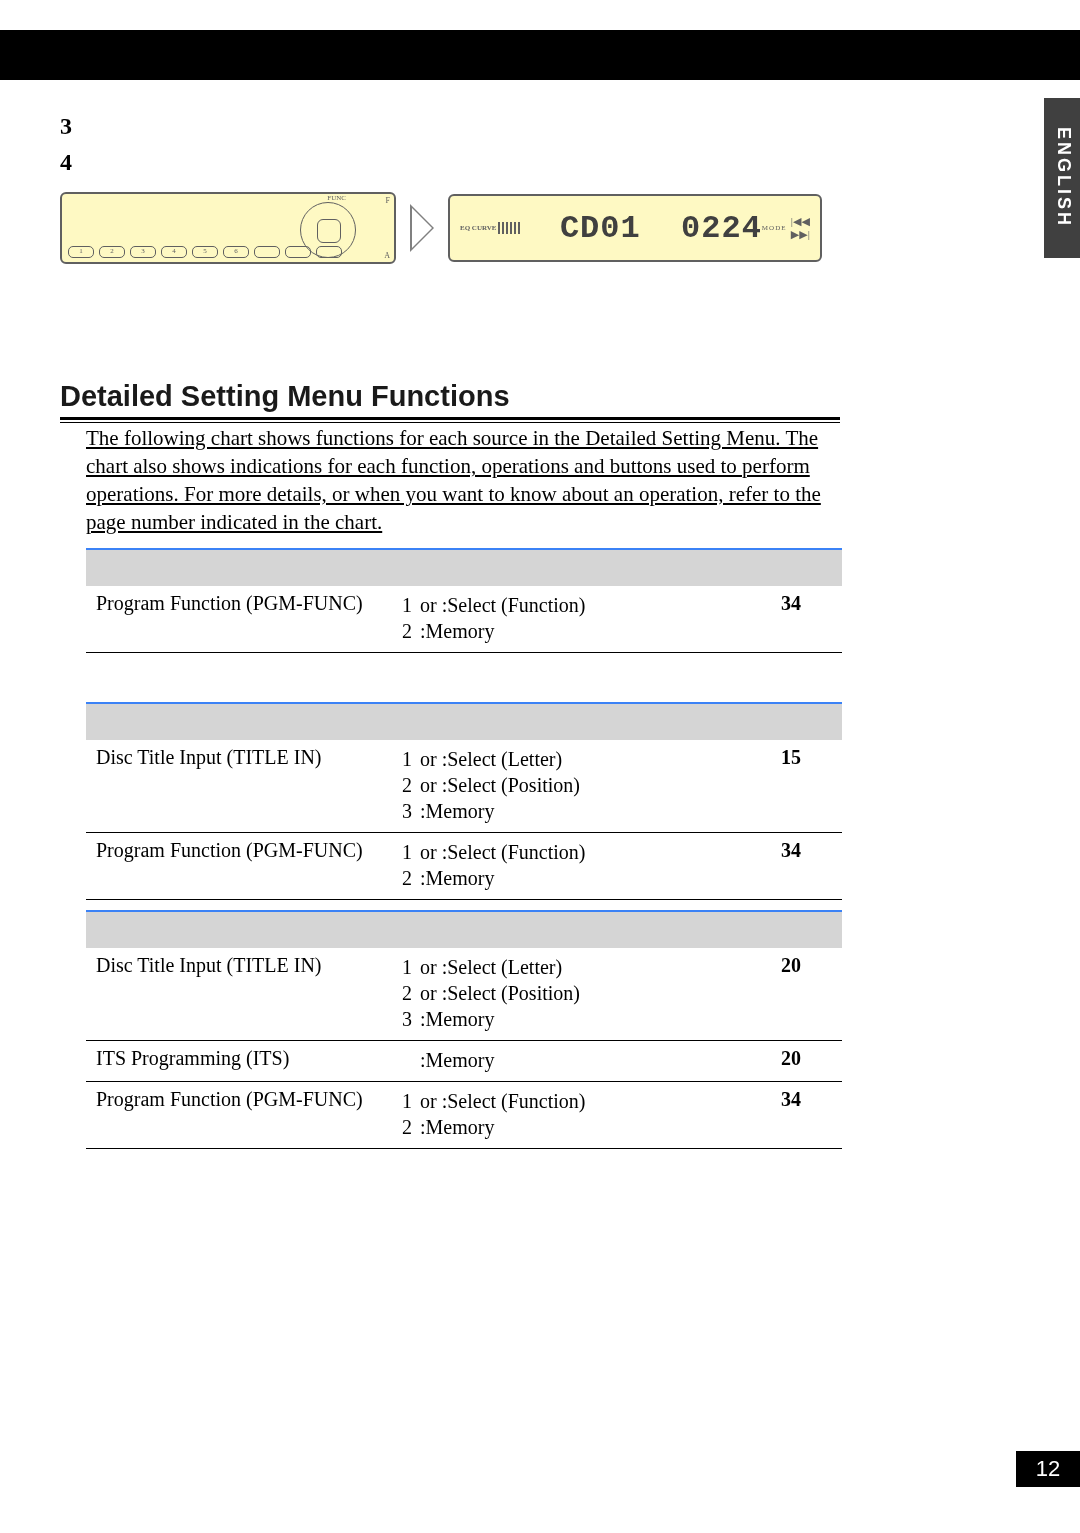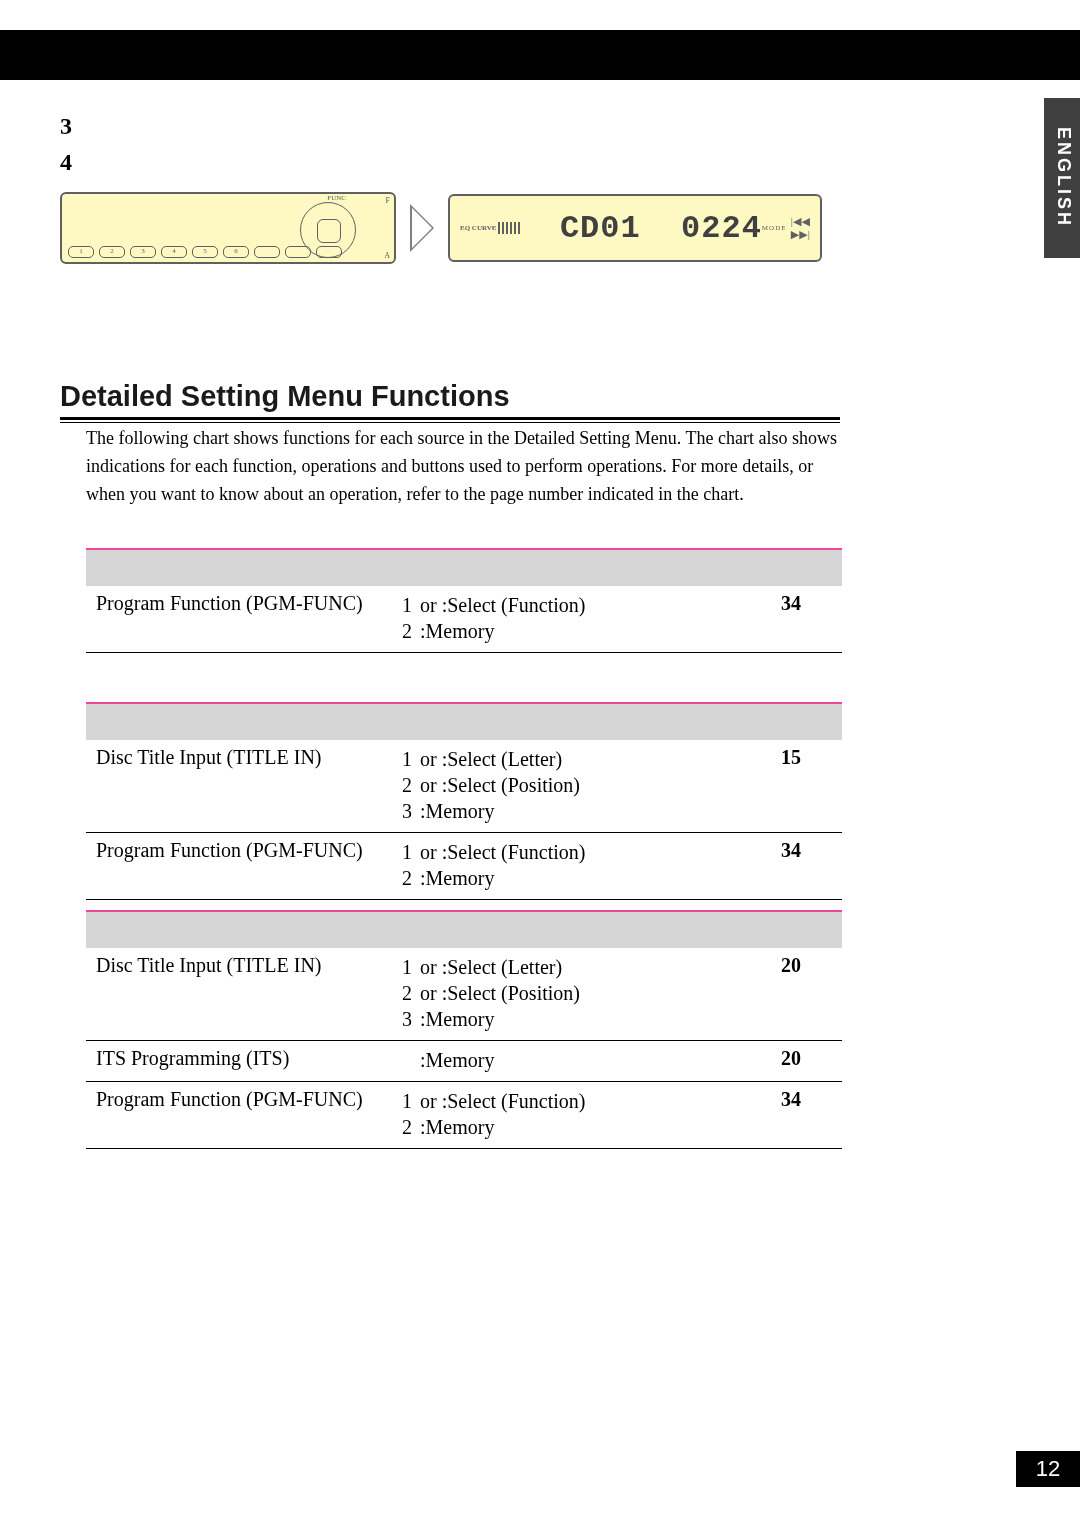--- a/index.html
+++ b/index.html
@@ -25,22 +25,22 @@
   .seg{font-family:'Courier New',monospace;font-weight:bold;font-size:32px;letter-spacing:1px;color:#404040;margin-left:36px;}
   .eq{font-size:7px;font-weight:bold;color:#606060;display:flex;flex-direction:row;align-items:center;gap:1px;}
   .eq-g{width:22px;height:12px;background:repeating-linear-gradient(90deg,#606060 0 2px,transparent 2px 4px);}
   .mode{font-size:7px;color:#606060;letter-spacing:1px;}
   .skips{display:flex;flex-direction:column;gap:2px;font-size:11px;color:#606060;line-height:1;}
   .note{position:absolute;left:114px;top:332px;font-size:21px;}
   .h2{position:absolute;left:60px;top:380px;width:780px;}
   .h2 .t{font-family:Arial,Helvetica,sans-serif;font-weight:bold;font-size:29px;color:#1a1a1a;padding-bottom:4px;}
   .h2 .ul{height:3px;background:#000;}
   .h2 .ul2{height:1px;background:#000;margin-top:2px;}
-  .intro{position:absolute;left:86px;top:424px;width:756px;font-size:18px;line-height:28px;}
-  .tbl{position:absolute;left:86px;width:756px;border-top:2px solid #ec4899;}
+  .intro{position:absolute;left:86px;top:424px;width:756px;font-size:21px;line-height:28px;text-decoration:underline;}
+  .tbl{position:absolute;left:86px;width:756px;border-top:2px solid #3b82f6;}
   .tbl .hdr{height:36px;background:#d5d5d5;}
   .tbl .row{display:flex;border-bottom:1px solid #000;font-size:20px;padding:6px 10px 8px 10px;box-sizing:border-box;}
   .tbl .c1{width:300px;}
   .tbl .c2{width:360px;}
   .tbl .c3{width:70px;text-align:center;font-weight:bold;}
   .op-line{display:flex;gap:8px;line-height:26px;}
   .op-line .n{width:16px;text-align:right;}
   .t1{top:548px;}
   .t2{top:702px;}
   .t3{top:910px;}

